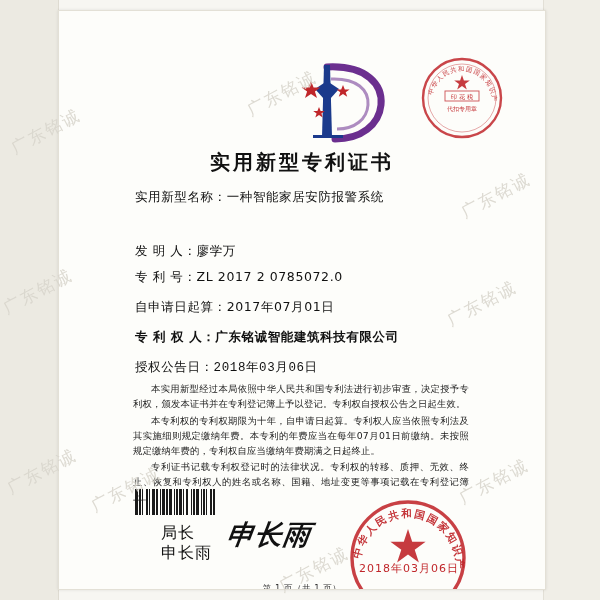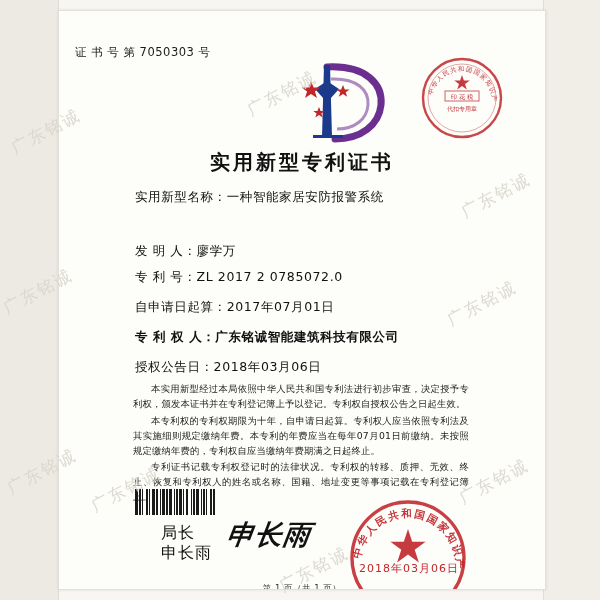--- a/index.html
+++ b/index.html
@@ -183,21 +183,20 @@
 </head>
 <body>
 
 <div id="page">
 
   <div id="leftedge"></div>
   <div id="rightedge"></div>
 
   <div id="sheet">
 
-    <div class="doc-no">证 书 号 第 7050303 号</div>
 
     <div id="logo">
       <svg viewBox="0 0 96 84" width="96" height="84" aria-hidden="true">
 
         <path d="M36 8 C76 6, 92 26, 90 46 C88 66, 70 80, 44 80" fill="none" stroke="#6b2f8f" stroke-width="7" stroke-linecap="round"></path>
         <path d="M40 20 C66 19, 78 31, 77 46 C76 60, 64 70, 46 70" fill="none" stroke="#6b2f8f" stroke-width="3" opacity=".55"></path>
 
         <path d="M33 6 L39 6 L41 78 L31 78 Z" fill="#1b3a8c"></path>
         <path d="M24 30 L33 24 L33 40 Z" fill="#1b3a8c"></path>
         <path d="M48 30 L39 24 L39 40 Z" fill="#1b3a8c"></path>
@@ -228,21 +227,21 @@
     </div>
 
     <div class="title">实用新型专利证书</div>
 
     <div id="fields">
         <div class="field" style="top: 178px;"><span class="lbl">实用新型名称：</span><span class="val">一种智能家居安防报警系统</span></div>
         <div class="field" style="top: 232px; text-align: right;"><span class="lbl">发 明 人：</span><span class="val">廖学万</span></div>
         <div class="field" style="top: 258px;"><span class="lbl">专 利 号：</span><span class="val">ZL 2017 2 0785072.0</span></div>
         <div class="field" style="top: 288px;"><span class="lbl">自申请日起算：</span><span class="val">2017年07月01日</span></div>
         <div class="field" style="top: 318px; font-weight: bold;"><span class="lbl">专 利 权 人：</span><span class="val">广东铭诚智能建筑科技有限公司</span></div>
-        <div class="field" style="top: 348px;"><span class="lbl">授权公告日：</span><span class="val">2018年03月06日</span></div>
+        <div class="field" style="top: 348px; font-family: Liberation Mono, monospace;"><span class="lbl">授权公告日：</span><span class="val">2018年03月06日</span></div>
       </div>
 
     <div id="paragraphs">
         <div class="para" style="top: 370px;">本实用新型经过本局依照中华人民共和国专利法进行初步审查，决定授予专利权，颁发本证书并在专利登记簿上予以登记。专利权自授权公告之日起生效。</div>
         <div class="para" style="top: 402px;">本专利权的专利权期限为十年，自申请日起算。专利权人应当依照专利法及其实施细则规定缴纳年费。本专利的年费应当在每年07月01日前缴纳。未按照规定缴纳年费的，专利权自应当缴纳年费期满之日起终止。</div>
         <div class="para" style="top: 448px;">专利证书记载专利权登记时的法律状况。专利权的转移、质押、无效、终止、恢复和专利权人的姓名或名称、国籍、地址变更等事项记载在专利登记簿上。</div>
       </div>
 
     <div id="barcode">
         <i style="left: 0px; width: 3px;"></i>

